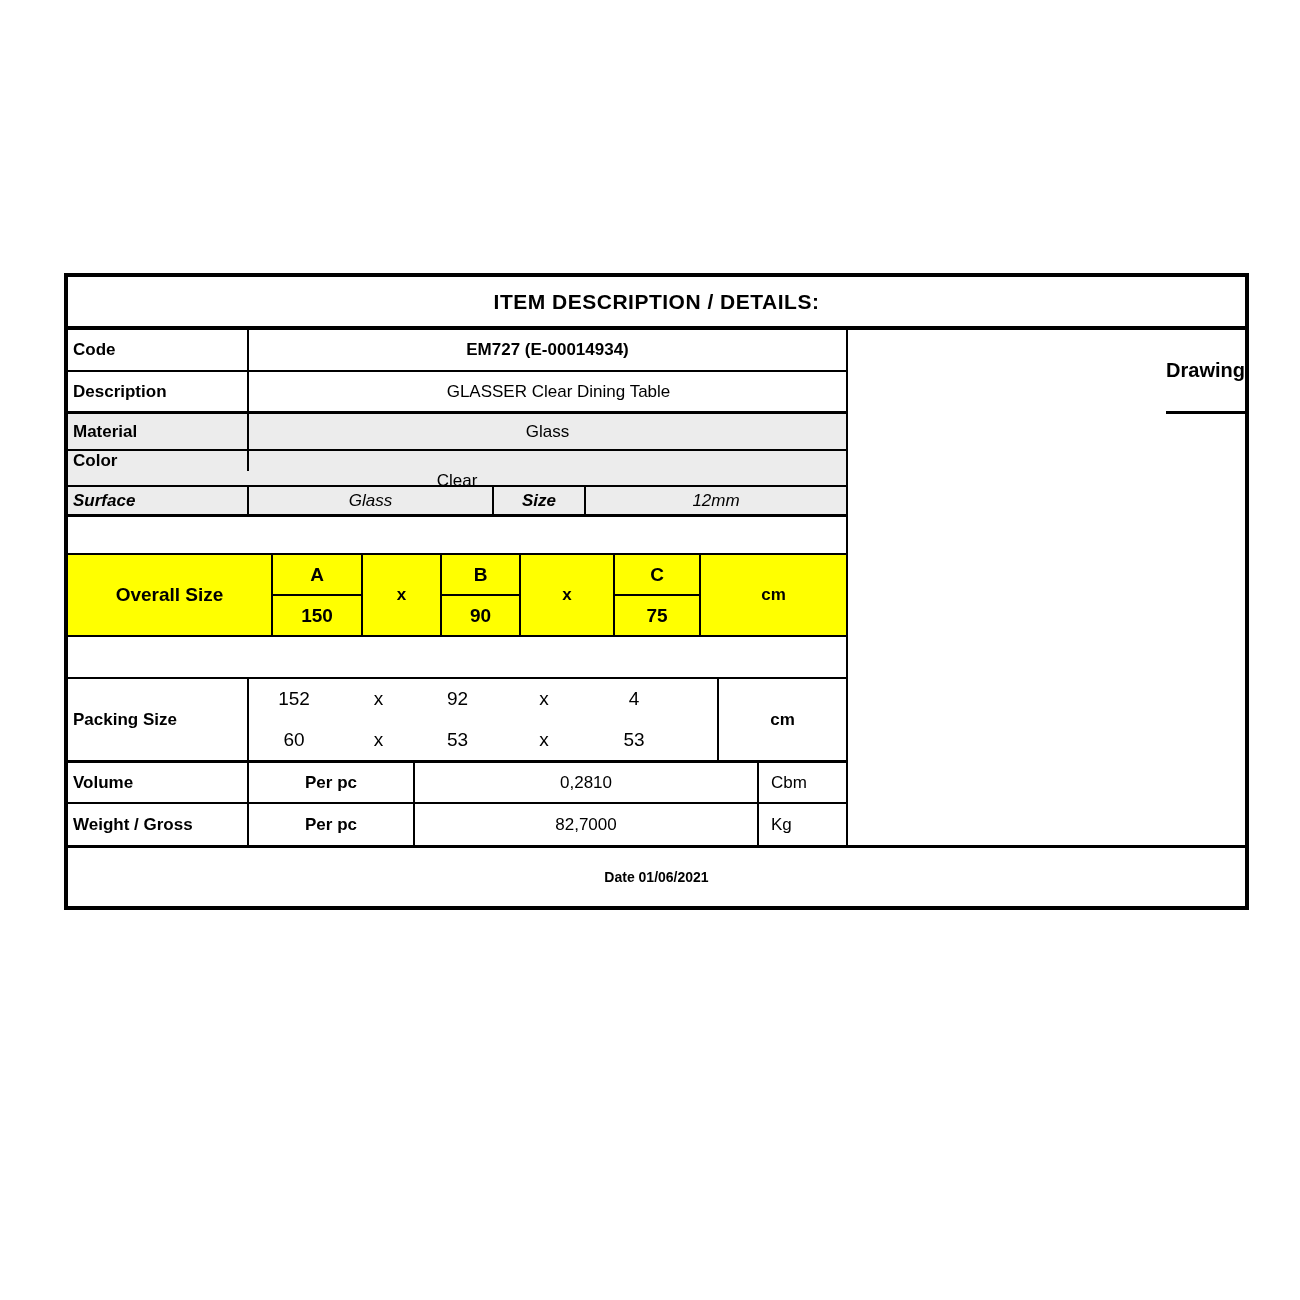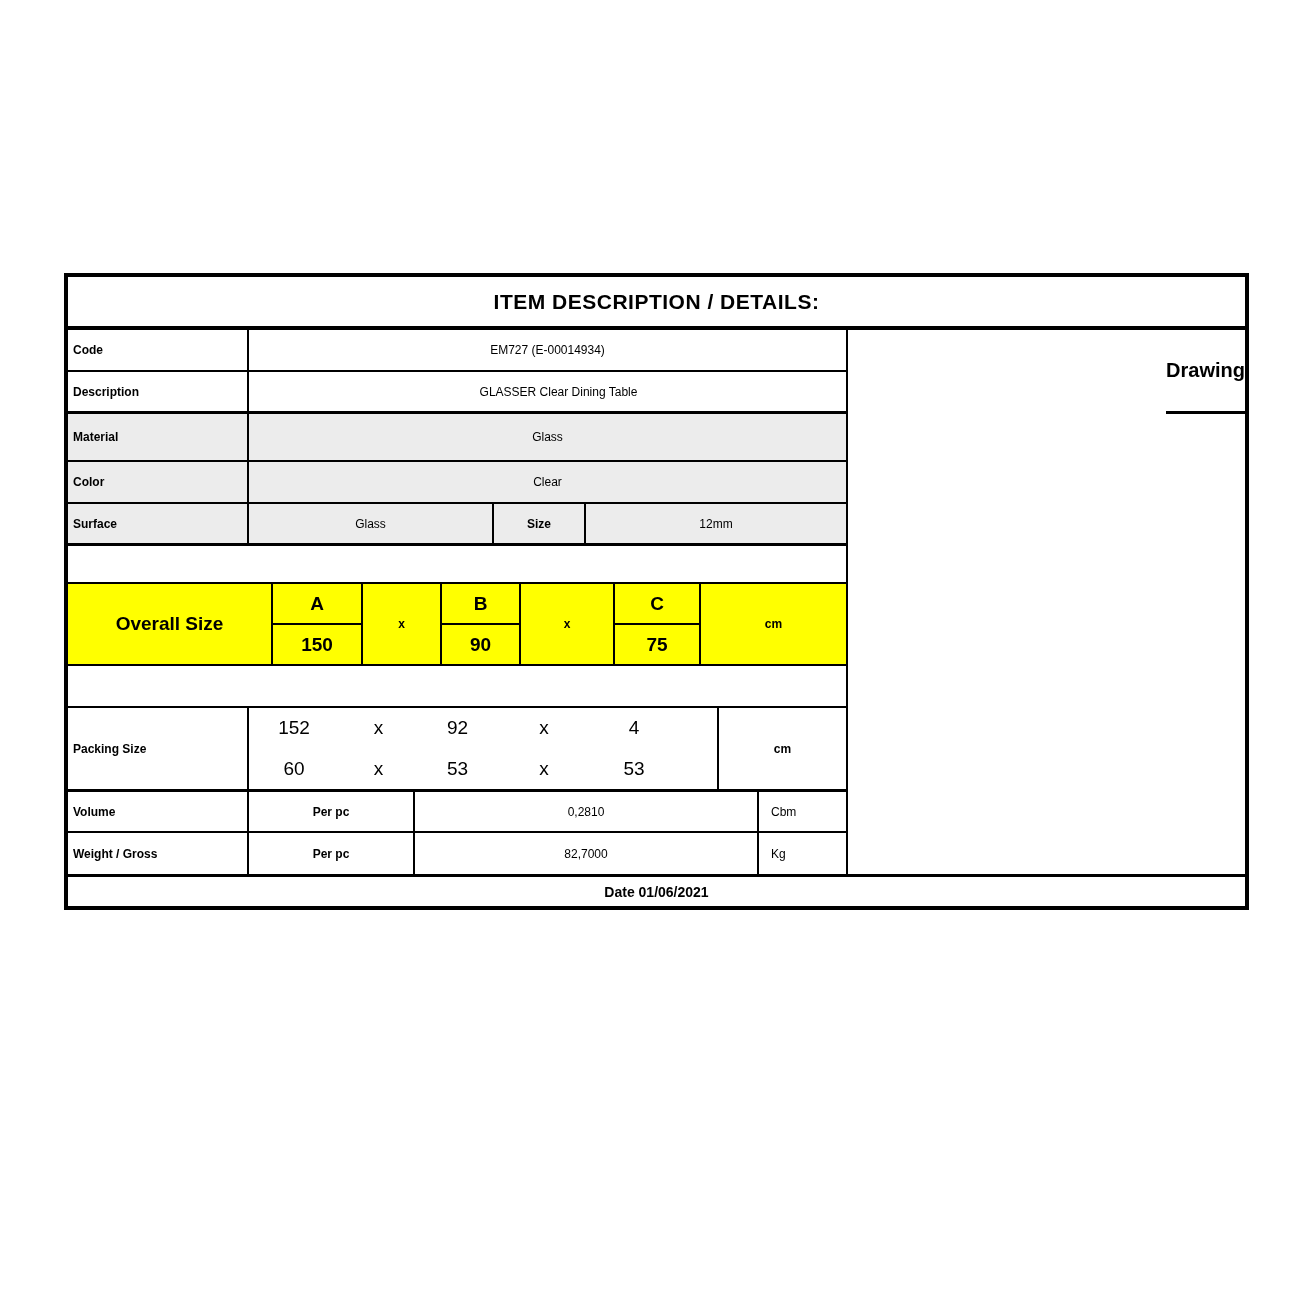--- a/index.html
+++ b/index.html
@@ -23,36 +23,36 @@
     border-bottom: 4px solid #000;
     display: flex; align-items: center; justify-content: center;
     font-size: 21px; font-weight: bold;
     letter-spacing: 0.5px;
   }
   .main { display: flex; border-bottom: 3px solid #000; }
   .left { width: 778px; display: flex; flex-direction: column; }
   .right { width: 399px; border-left: 2px solid #000; display: flex; flex-direction: column; align-items: flex-end; }
 
   .row { display: flex; width: 100%; }
-  .cell { display: flex; align-items: center; justify-content: center; font-size: 12px; }
+  .cell { display: flex; align-items: center; justify-content: center; font-size: 17px; }
   .lbl {
     width: 181px;
     border-right: 2px solid #000;
     justify-content: flex-start;
     padding-left: 5px;
     font-weight: bold;
   }
-  .bold { font-weight: normal; }
+  .bold { font-weight: bold; }
   .unit-left { justify-content: flex-start; padding-left: 12px; font-weight: normal; }
 
   .r-code { height: 42px; border-bottom: 2px solid #000; }
   .r-desc { height: 42px; border-bottom: 3px solid #000; gap: 22px; }
-  .r-mat  { height: 48px; border-bottom: 2px solid #000; background: #ececec; }
-  .r-col  { height: 42px; border-bottom: 2px solid #000; background: #ececec; }
-  .r-surf { height: 42px; border-bottom: 3px solid #000; background: #ececec; }
+  .r-mat  { height: 37px; border-bottom: 2px solid #000; background: #ececec; }
+  .r-col  { height: 36px; border-bottom: 2px solid #000; background: #ececec; flex-direction: column; }
+  .r-surf { height: 30px; border-bottom: 3px solid #000; background: #ececec; font-style: italic; }
   .r-gap1 { height: 38px; border-bottom: 2px solid #000; }
   .r-yellow { height: 82px; border-bottom: 2px solid #000; background: #ffff00; }
   .r-gap2 { height: 42px; border-bottom: 2px solid #000; }
   .r-pack { height: 84px; border-bottom: 3px solid #000; }
   .r-vol  { height: 41px; border-bottom: 2px solid #000; }
   .r-wt   { height: 41px; }
 
   .v-wide { flex: 1; }
 
   

